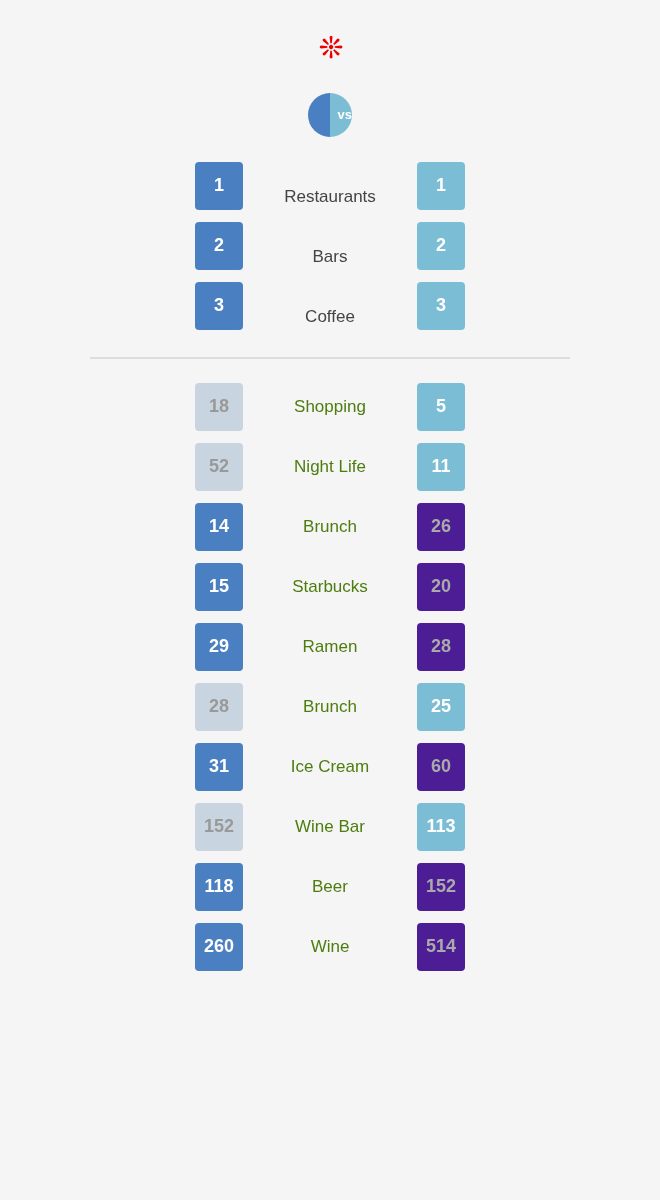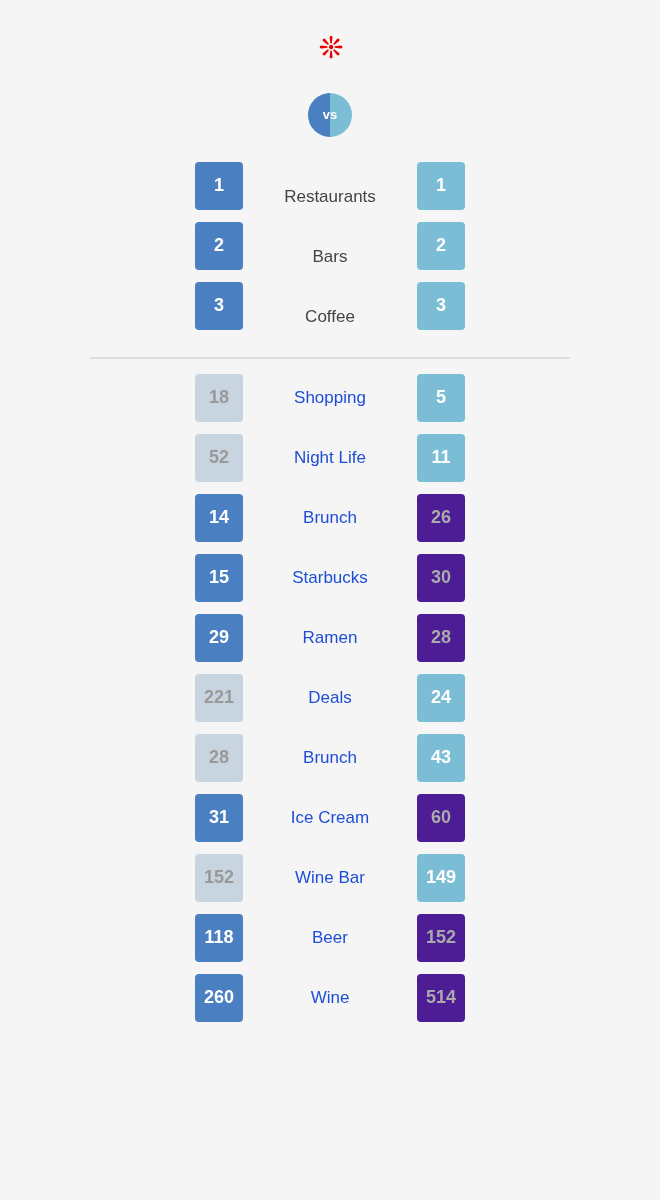--- a/index.html
+++ b/index.html
@@ -56,35 +56,35 @@
     .vs-circle {
       display: inline-block;
       width: 44px;
       height: 44px;
       border-radius: 50%;
       background: linear-gradient(to right, #4a7fc1 50%, #7bbdd4 50%);
       color: white;
       font-size: 13px;
       font-weight: bold;
       line-height: 44px;
-      text-align: center;
+      text-align: right;
       vertical-align: middle;
       margin: 0 4px;
     }
     .rankings-container {
       max-width: 480px;
       margin: 0 auto;
     }
     .top-section {
       margin-bottom: 0;
       padding-bottom: 15px;
       border-bottom: 2px solid #ddd;
     }
     .bottom-section {
-      padding-top: 15px;
+      padding-top: 24px;
     }
     .rank-row {
       display: flex;
       align-items: center;
       margin-bottom: 12px;
       justify-content: center;
     }
     .rank-badge {
       width: 48px;
       height: 48px;
@@ -108,21 +108,21 @@
       background-color: #7bbdd4;
     }
     .rank-badge.android-inactive {
       background-color: #4c1d95;
       color: #aaa;
     }
     .category-label {
       width: 150px;
       text-align: center;
       font-size: 17px;
-      color: #1d4ed8;
+      color: #4d7c0f;
       font-weight: 400;
       flex-shrink: 0;
       margin: 0 12px;
     }
     
     .top-section .category-label {
       color: #444;
       margin-top: 22px;
     }
   </style>
@@ -177,46 +177,41 @@
           <div class="rank-badge android-active">11</div>
         </div>
         <div class="rank-row">
           <div class="rank-badge iphone-active">14</div>
           <div class="category-label">Brunch</div>
           <div class="rank-badge android-inactive">26</div>
         </div>
         <div class="rank-row">
           <div class="rank-badge iphone-active">15</div>
           <div class="category-label">Starbucks</div>
-          <div class="rank-badge android-inactive">30</div>
+          <div class="rank-badge android-inactive">20</div>
         </div>
         <div class="rank-row">
           <div class="rank-badge iphone-active">29</div>
           <div class="category-label">Ramen</div>
           <div class="rank-badge android-inactive">28</div>
         </div>
         <div class="rank-row">
-          <div class="rank-badge iphone-inactive">221</div>
-          <div class="category-label">Deals</div>
-          <div class="rank-badge android-active">24</div>
-        </div>
-        <div class="rank-row">
           <div class="rank-badge iphone-inactive">28</div>
           <div class="category-label">Brunch</div>
-          <div class="rank-badge android-active">43</div>
+          <div class="rank-badge android-active">25</div>
         </div>
         <div class="rank-row">
           <div class="rank-badge iphone-active">31</div>
           <div class="category-label">Ice Cream</div>
           <div class="rank-badge android-inactive">60</div>
         </div>
         <div class="rank-row">
           <div class="rank-badge iphone-inactive">152</div>
           <div class="category-label">Wine Bar</div>
-          <div class="rank-badge android-active">149</div>
+          <div class="rank-badge android-active">113</div>
         </div>
         <div class="rank-row">
           <div class="rank-badge iphone-active">118</div>
           <div class="category-label">Beer</div>
           <div class="rank-badge android-inactive">152</div>
         </div>
         <div class="rank-row">
           <div class="rank-badge iphone-active">260</div>
           <div class="category-label">Wine</div>
           <div class="rank-badge android-inactive">514</div>

